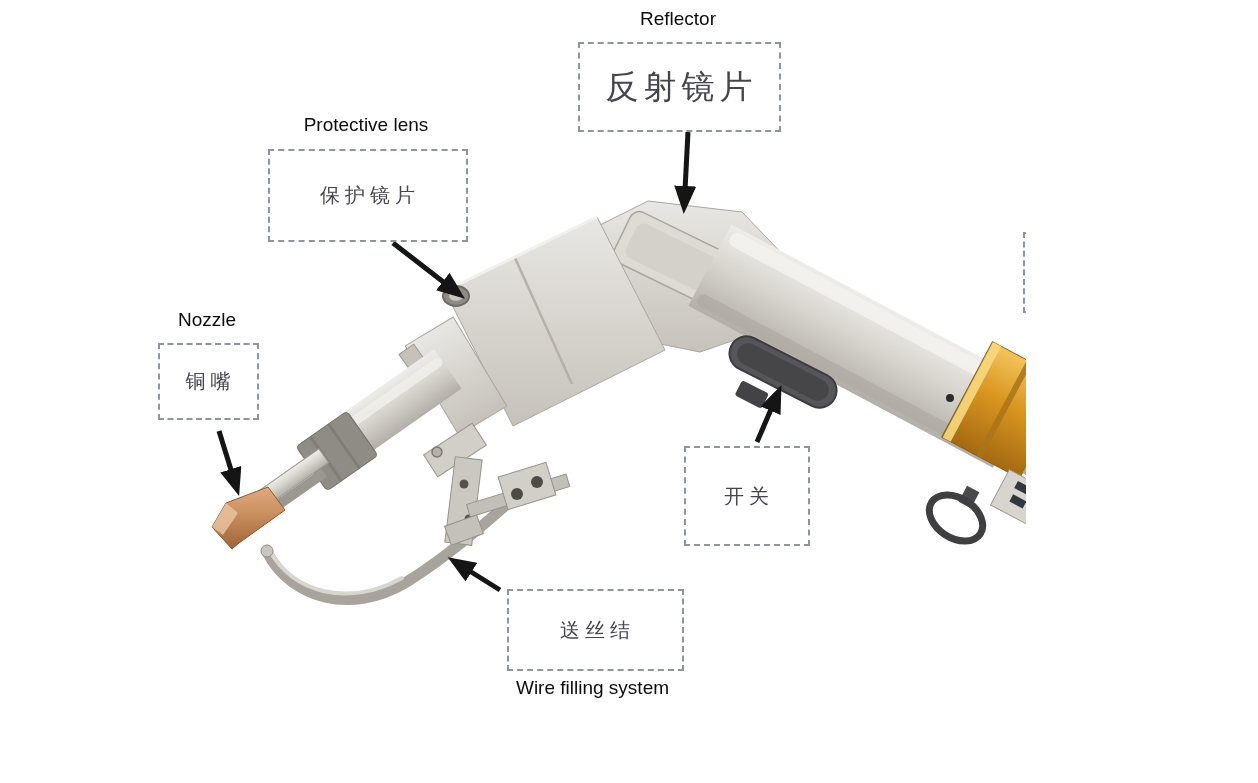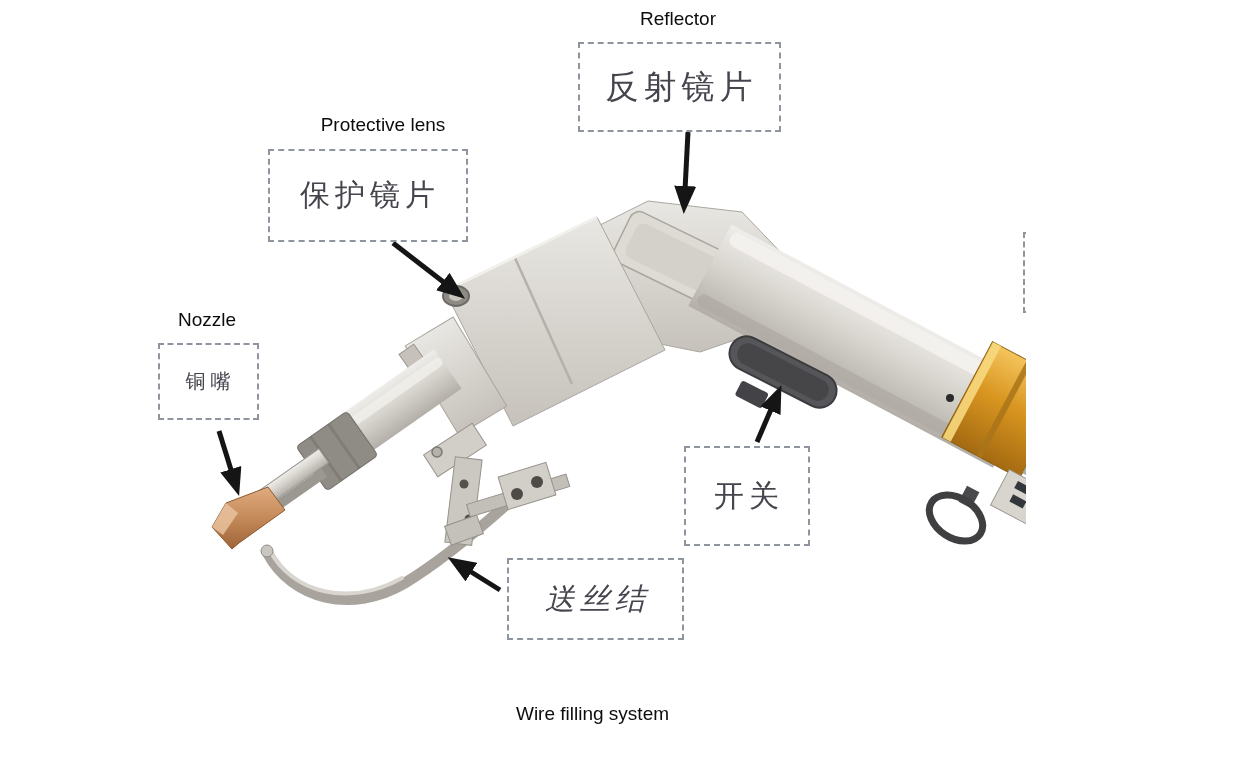--- a/index.html
+++ b/index.html
@@ -5,21 +5,21 @@
   html,body{margin:0;padding:0;background:#ffffff;}
   #canvas{position:relative;width:1026px;height:783px;background:#ffffff;overflow:hidden;
           font-family:"Liberation Sans",sans-serif;}
   #art{position:absolute;left:0;top:0;}
   .en-label{position:absolute;font-size:19px;color:#0c0c0c;text-align:center;line-height:1.1;}
   .cjk-box{position:absolute;border:2px dashed #8f959e;background:#ffffff;
            display:flex;align-items:center;justify-content:center;
            color:#45454e;font-family:"DejaVu Serif",serif;letter-spacing:5px;}
   .cjk-box span{transform:translateX(2px);}
   .fs33{font-size:33px;text-align:right;}
-  .fs30{font-size:30px;}
+  .fs30{font-size:20px;}
   .fs28{font-size:20px;}
   .qbh{color:#6d28d9;letter-spacing:2px;font-size:34px;}
 </style>
 </head>
 <body>
 
 <div id="canvas">
 
 <svg id="art" width="1258" height="783" viewBox="0 0 1258 783">
   <defs>
@@ -154,36 +154,36 @@
     <line x1="757" y1="442" x2="772" y2="407" marker-end="url(#ah)"></line>
     <line x1="500" y1="590" x2="468" y2="570" marker-end="url(#ah)"></line>
   </g>
 </svg>
 
   <div class="en-label" style="left:578px;top:9px;width:200px;">Reflector</div>
   <div class="cjk-box fs33" style="left:578px;top:42px;width:199px;height:86px;">
     <span>反射镜片</span>
   </div>
 
-  <div class="en-label" style="left:285px;top:115px;width:196px;">Protective lens</div>
+  <div class="en-label" style="left:268px;top:115px;width:196px;">Protective lens</div>
   <div class="cjk-box fs30" style="left:268px;top:149px;width:196px;height:89px;">
     <span>保护镜片</span>
   </div>
 
   <div class="en-label" style="left:158px;top:310px;width:98px;">Nozzle</div>
   <div class="cjk-box fs28" style="left:158px;top:343px;width:97px;height:73px;">
     <span>铜嘴</span>
   </div>
 
   <div class="cjk-box qbh" style="left:1023px;top:232px;width:115px;height:77px;">
     <span>QBH</span>
   </div>
 
   <div class="cjk-box fs30" style="left:684px;top:446px;width:122px;height:96px;">
     <span>开关</span>
   </div>
 
-  <div class="cjk-box fs30" style="left:507px;top:558px;width:173px;height:78px;font-style:italic;">
+  <div class="cjk-box fs30" style="left:507px;top:589px;width:173px;height:78px;">
     <span>送丝结</span>
   </div>
-  <div class="en-label" style="left:480px;top:678px;width:225px;margin-top:26px;">Wire filling system</div>
+  <div class="en-label" style="left:480px;top:678px;width:225px;">Wire filling system</div>
 
 </div>
 
 </body></html>

